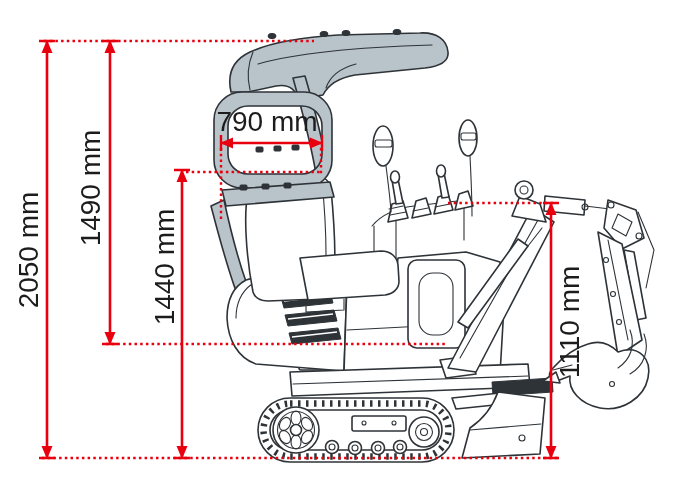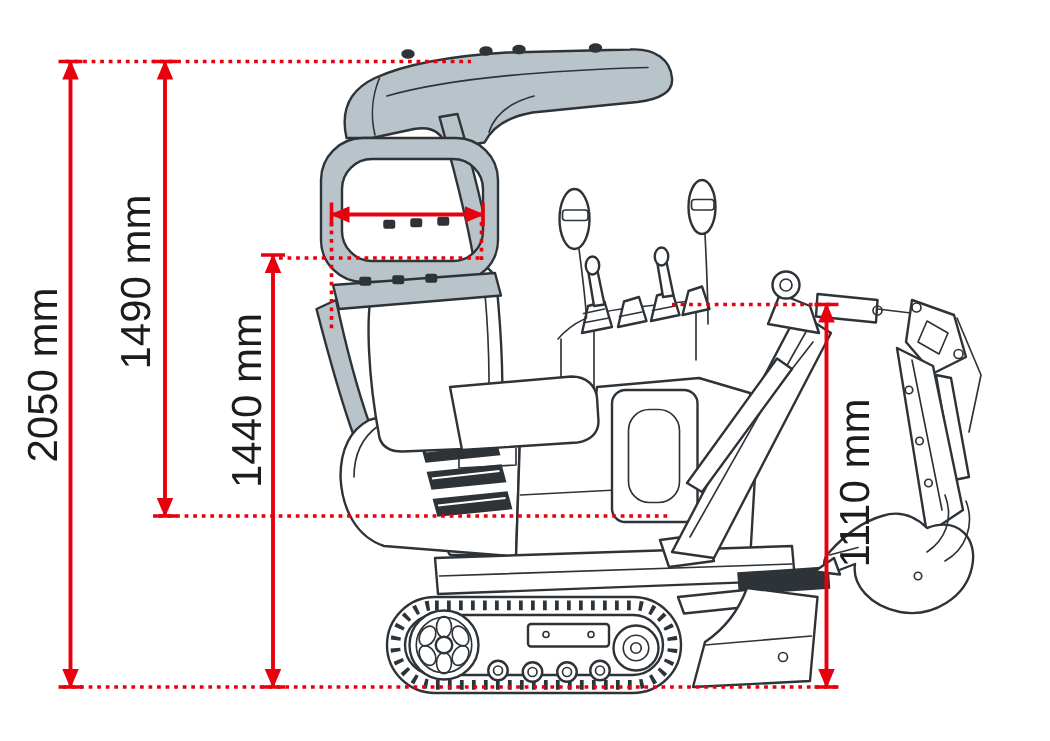--- a/index.html
+++ b/index.html
@@ -253,16 +253,17 @@
       </g>
     </g>
   </svg>
 
   <div class="dim-label vert" style="left:-36px; top:235px;">2050 mm</div>
 
   <div class="dim-label vert" style="left:26px; top:173px;">1490 mm</div>
 
   <div class="dim-label vert" style="left:100px; top:252px;">1440 mm</div>
 
+  <div class="dim-label" style="left:206px; top:107px; width:122px;">790 mm</div>
 
   <div class="dim-label vert" style="left:505px; top:307px;">1110 mm</div>
 
 </div>
 
 </body></html>

